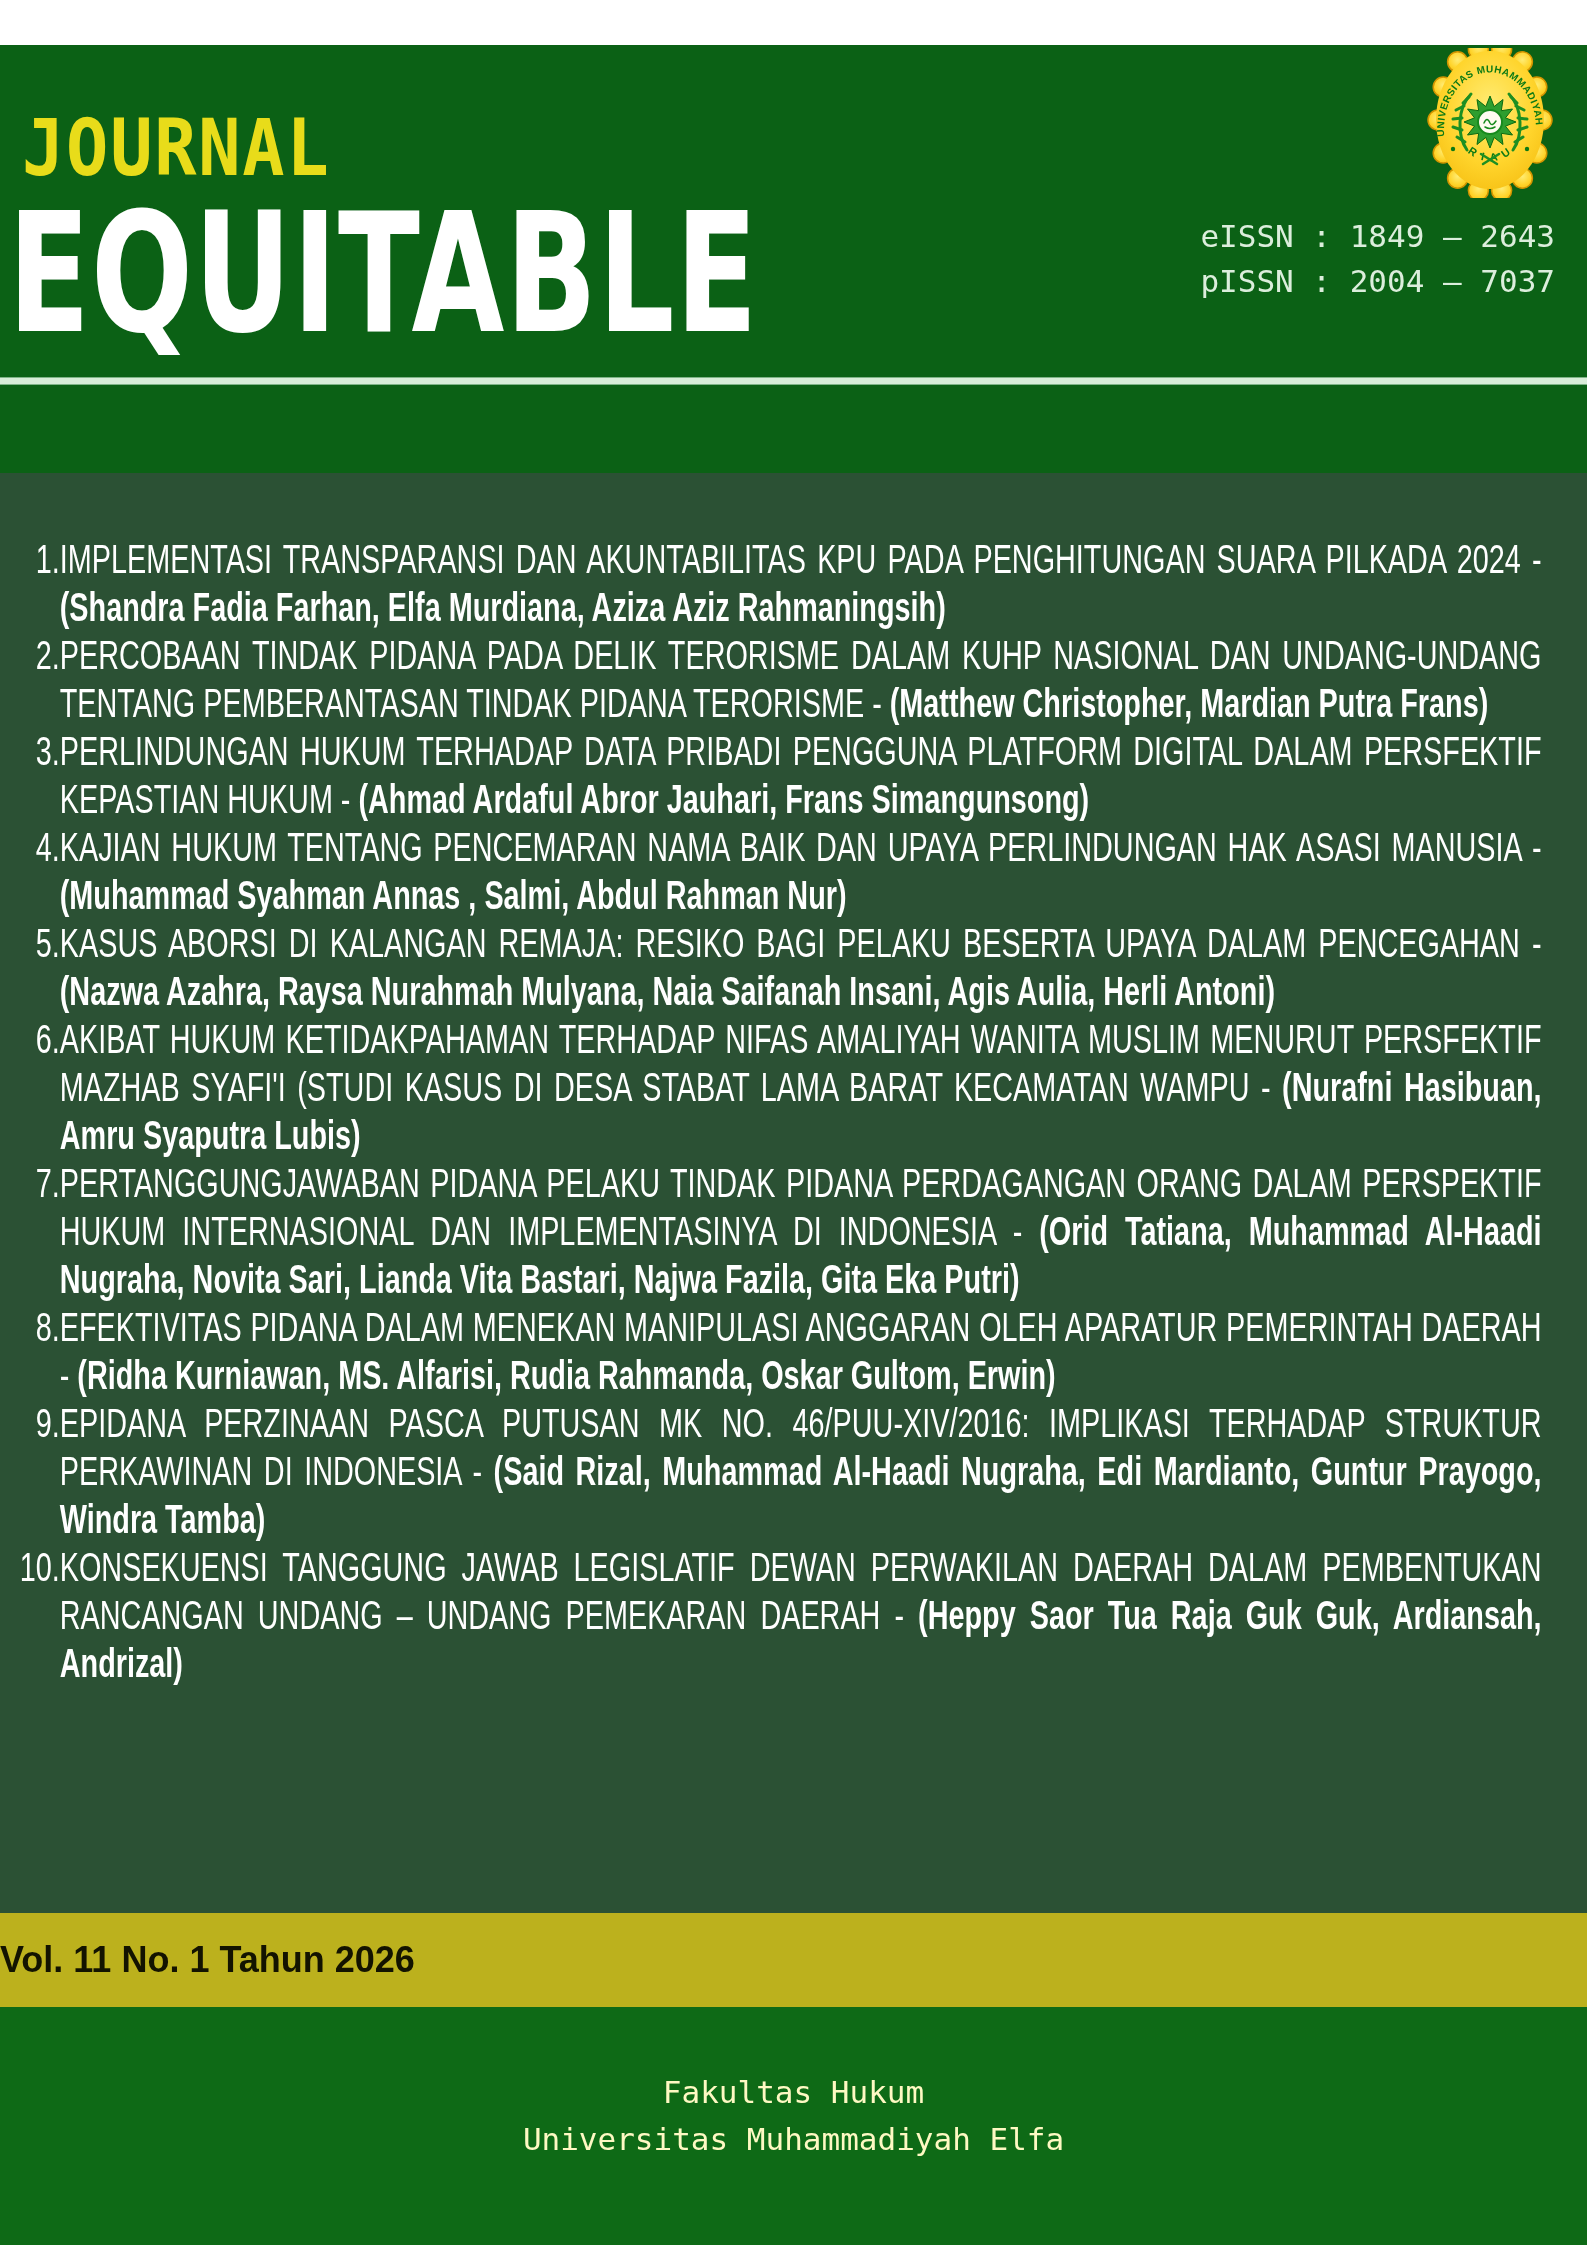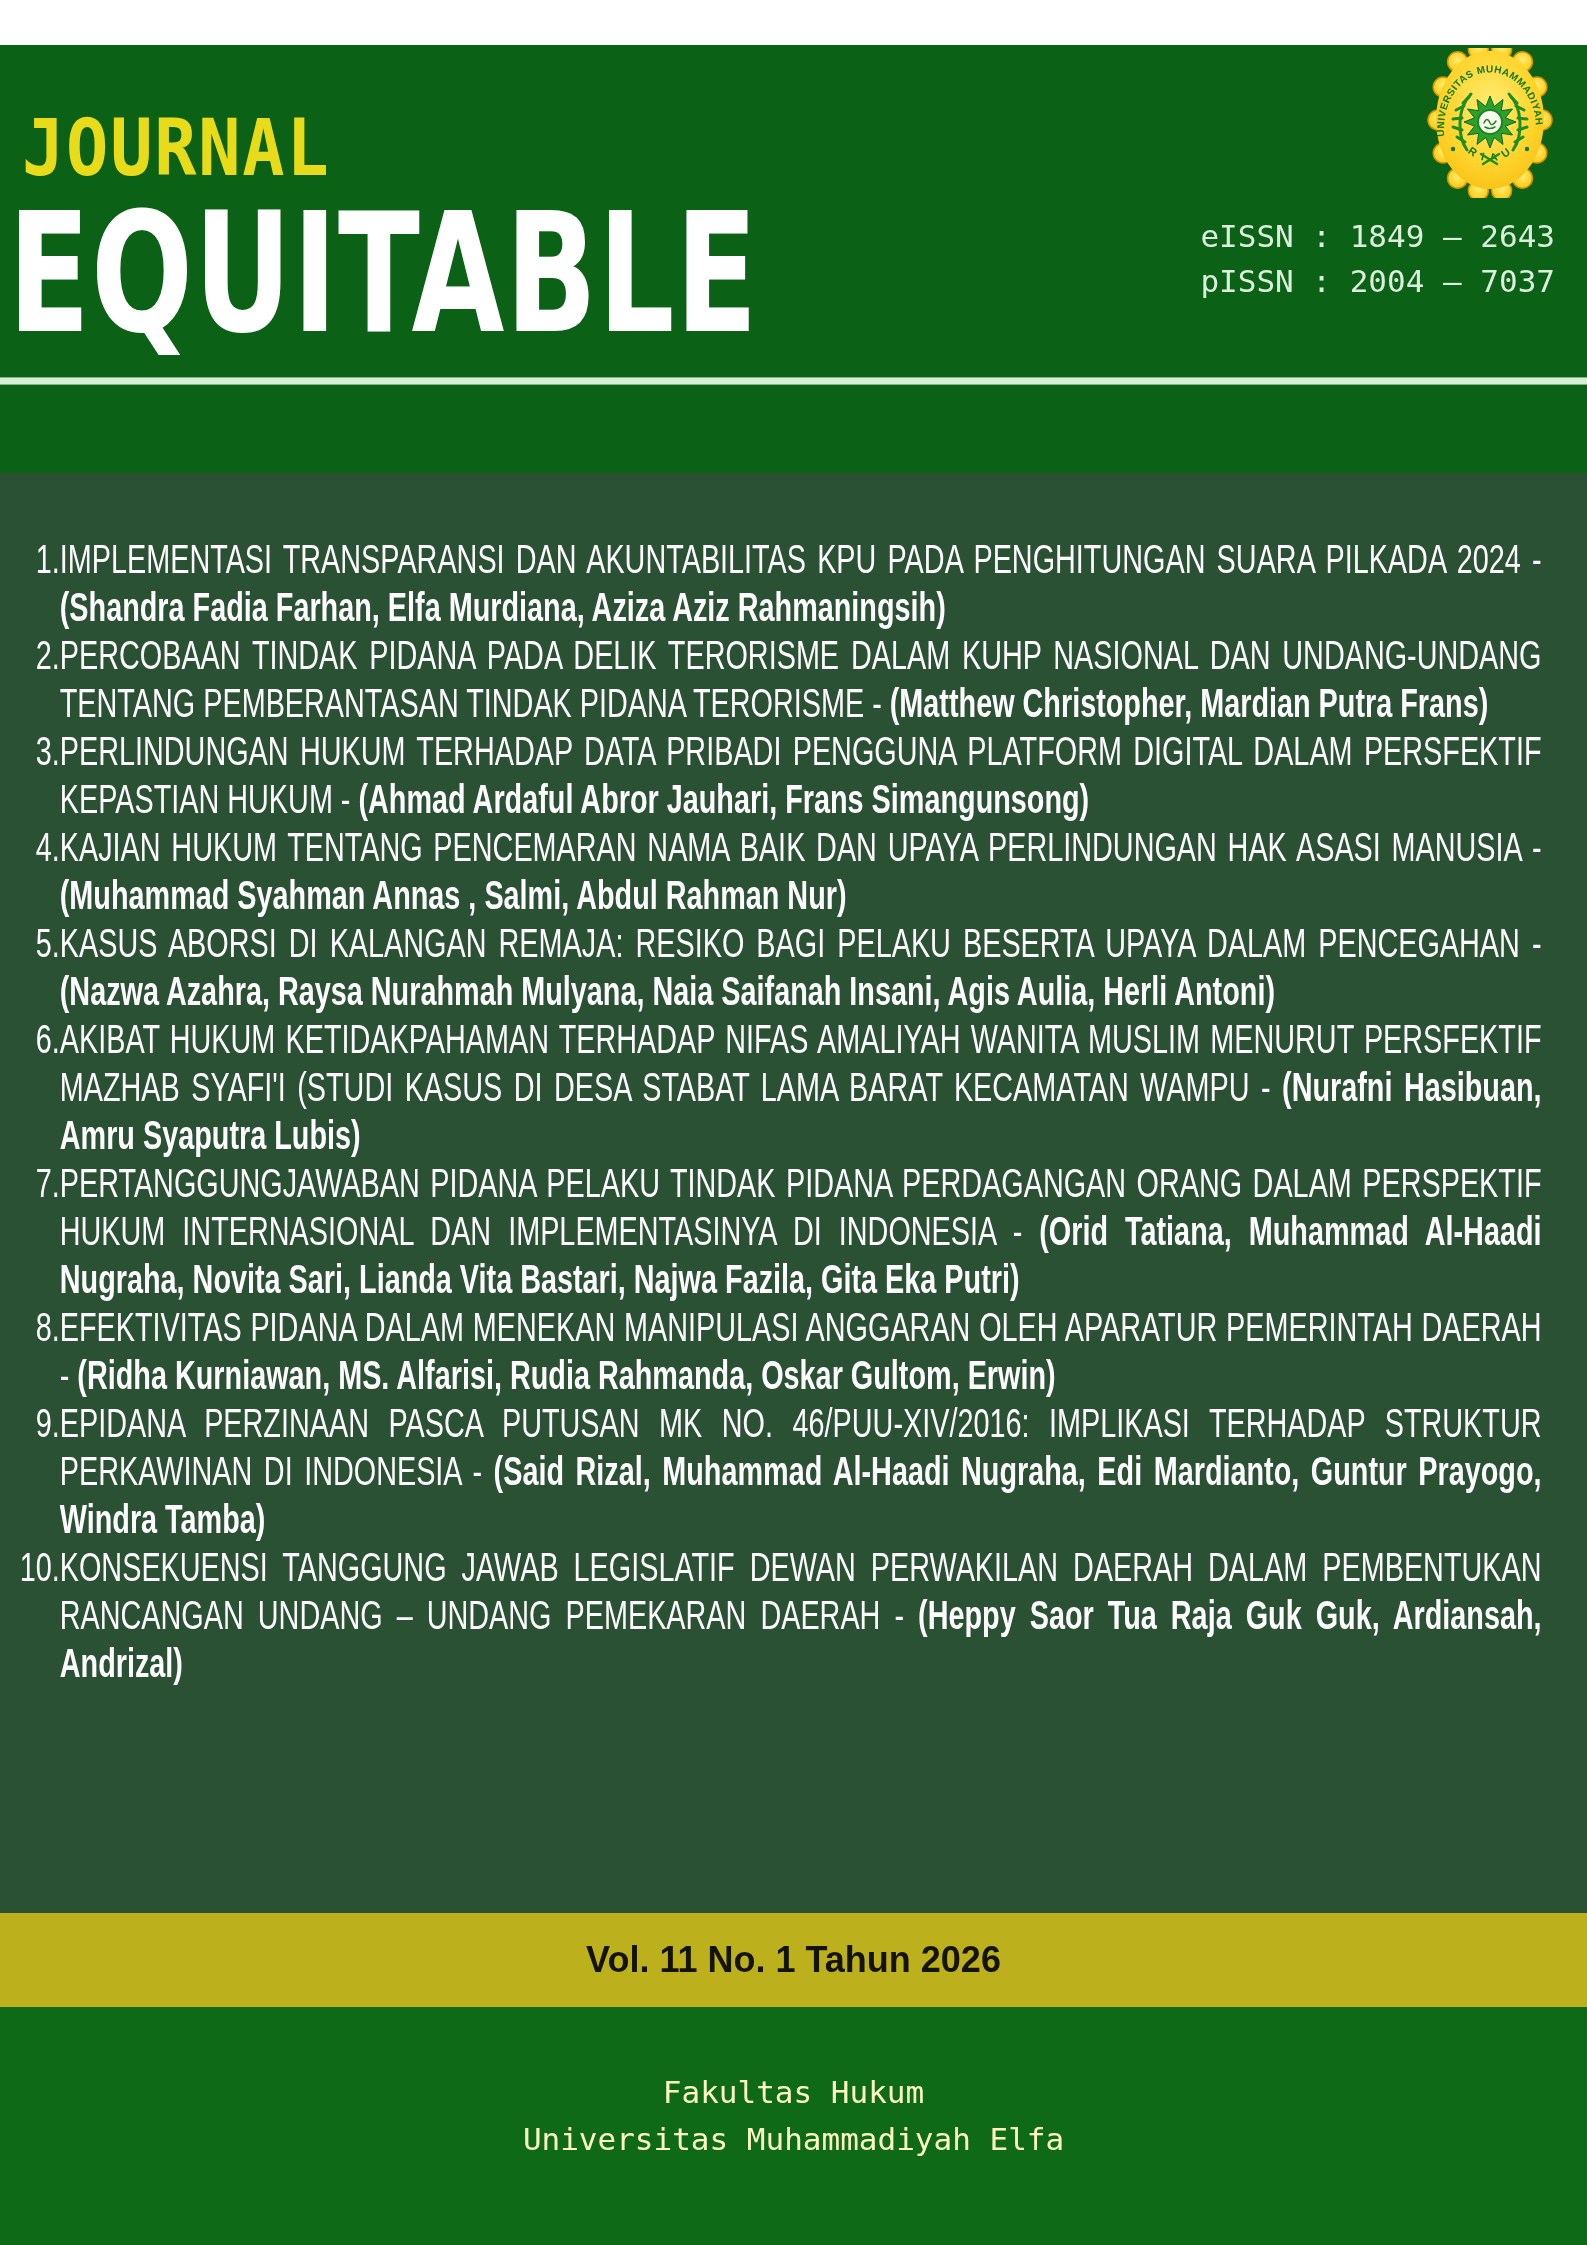--- a/index.html
+++ b/index.html
@@ -76,21 +76,21 @@
     position:absolute; left:0; top:0;
     width:83px; text-align:right;
   }
   ol.articles strong { font-weight:700; }
 
   
   .volume-bar {
     position:absolute; top:1868px; left:0;
     width:100%; height:94px;
     background:#BCB11D;
-    display:flex; align-items:center; justify-content:center;
+    display:flex; align-items:center; 
   }
   .volume-text {
     font-weight:bold; font-size:36px; color:#131300;
   }
 
   
   .footer {
     position:absolute; top:1962px; left:0;
     width:100%; height:283px;
     background:#0E6A16;

